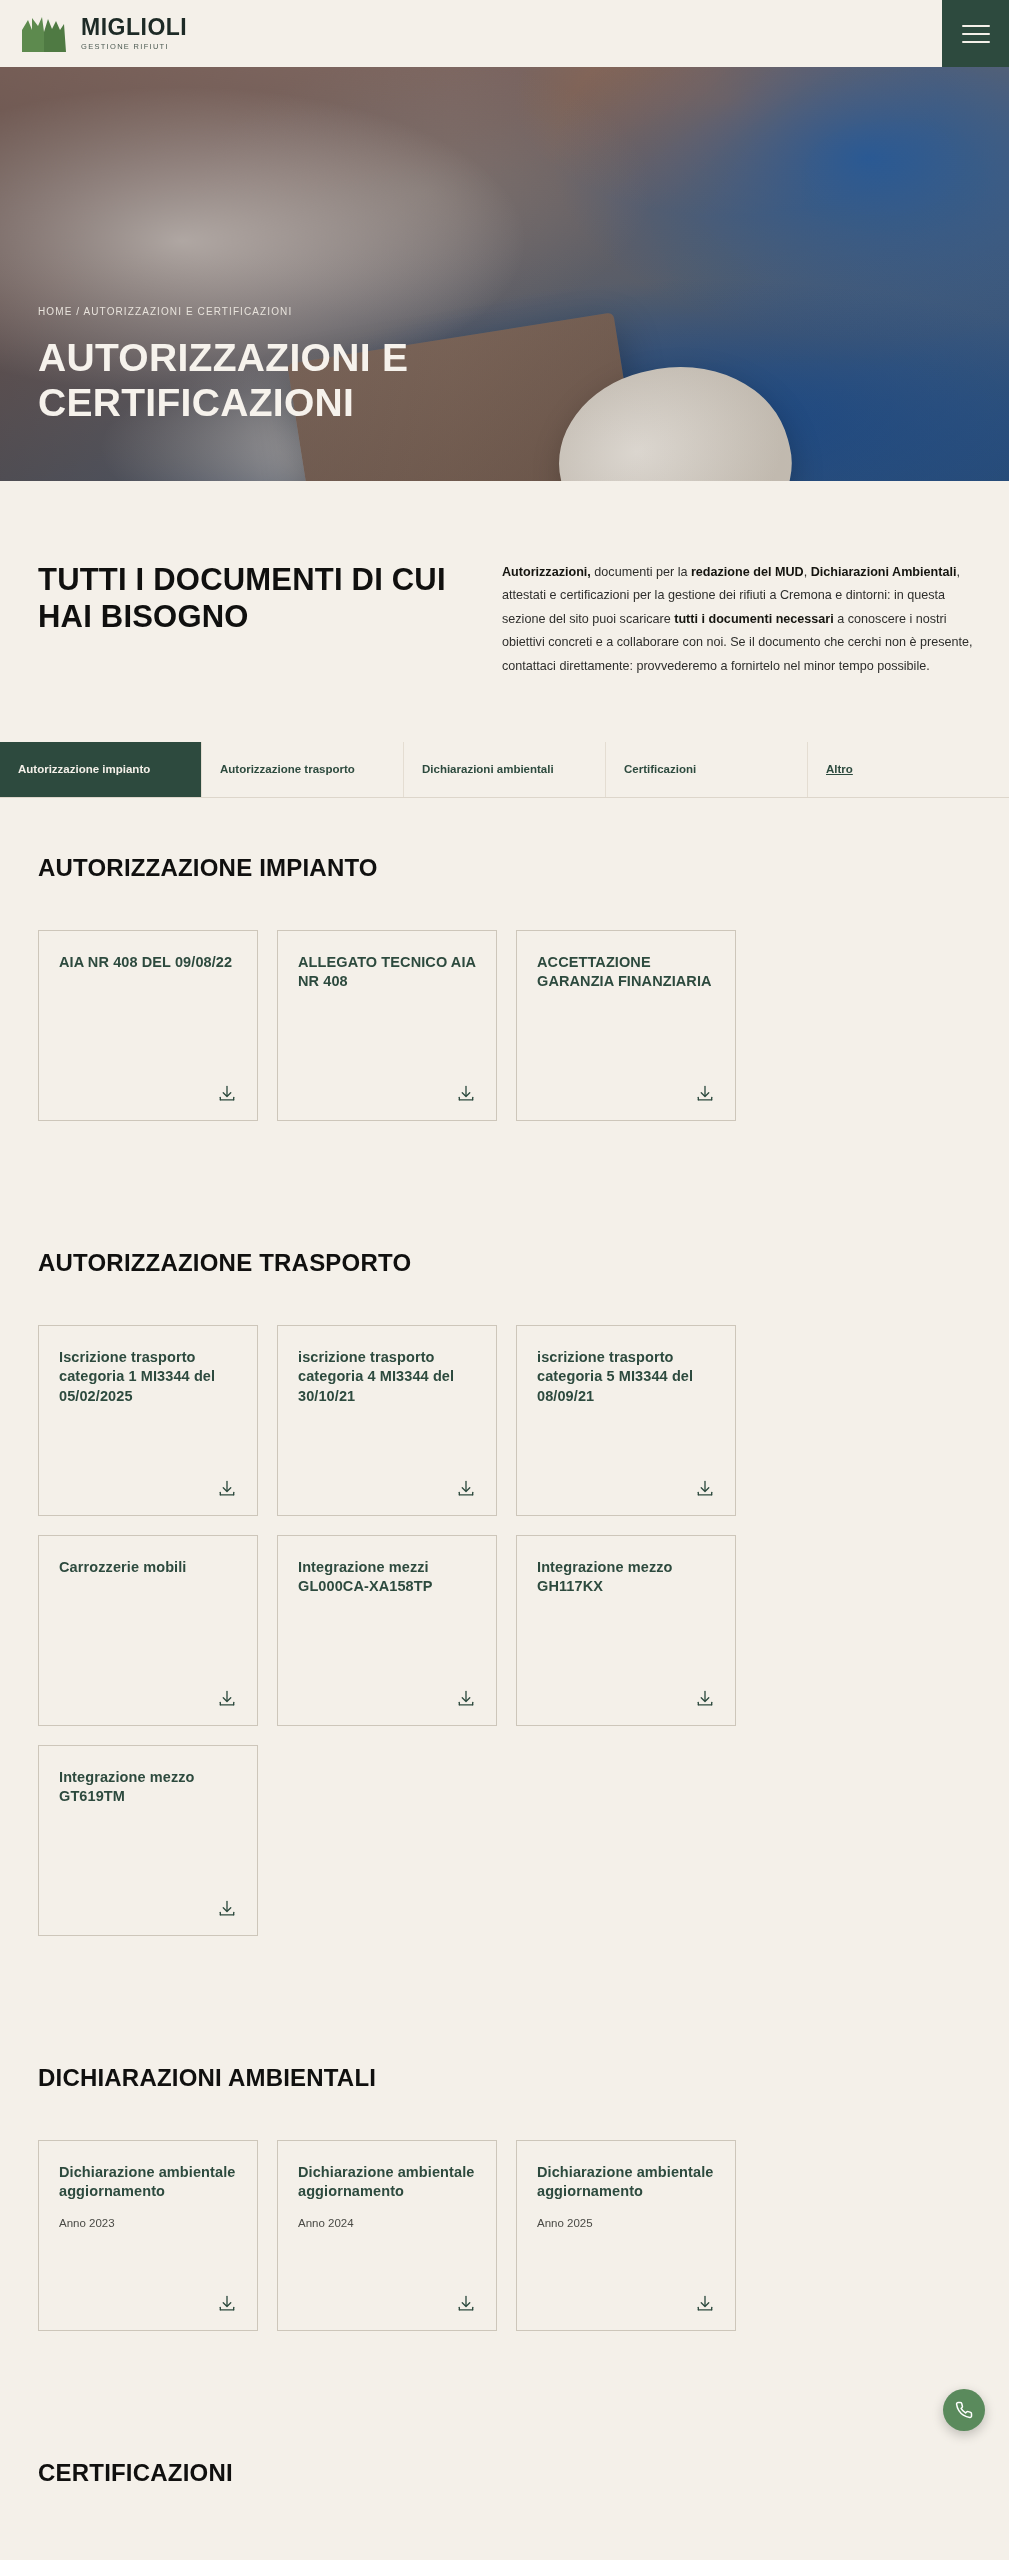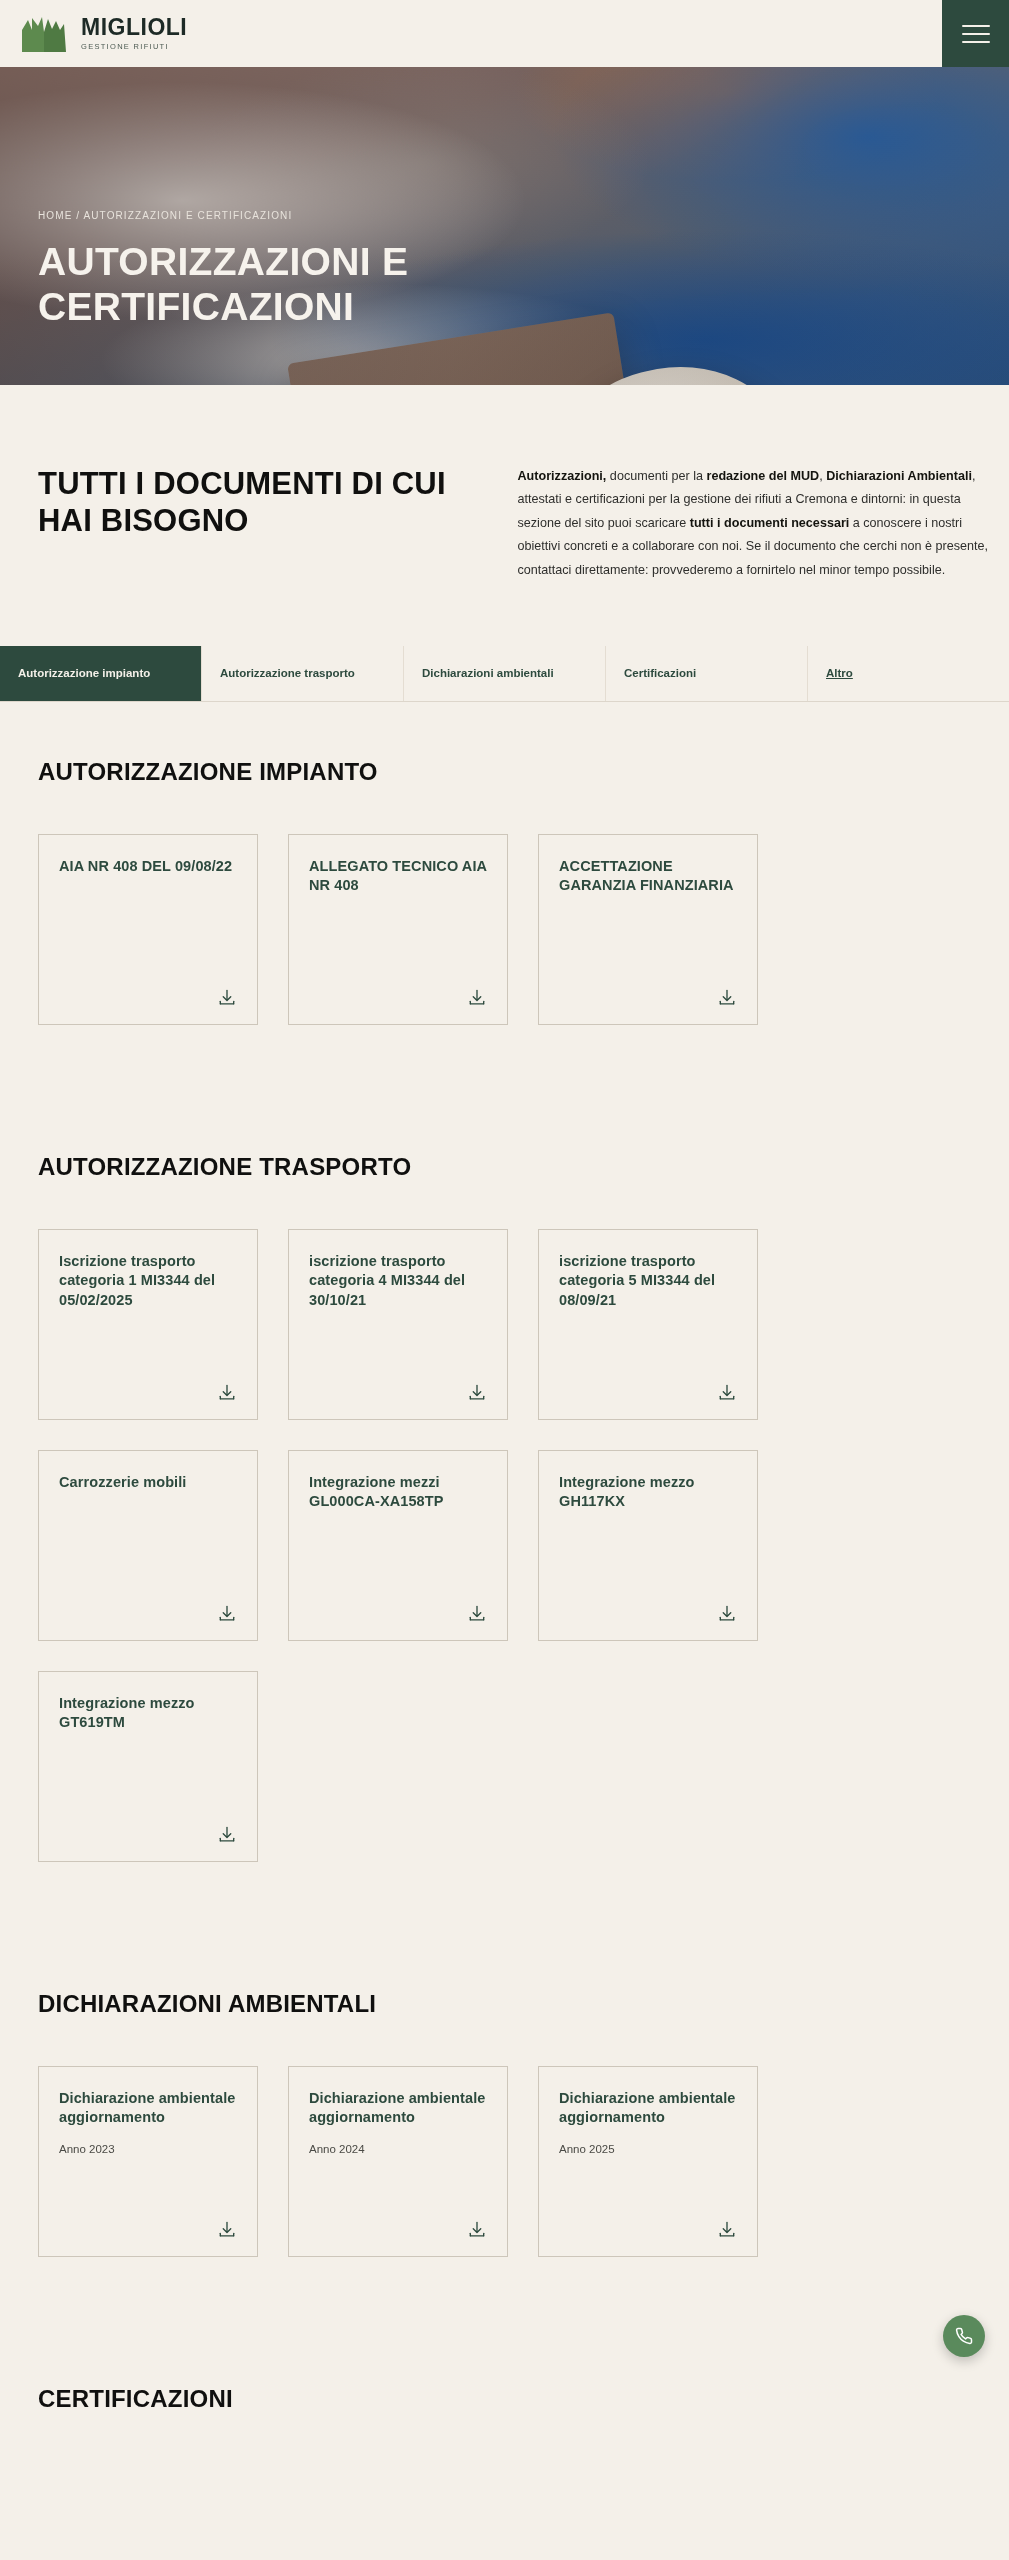--- a/index.html
+++ b/index.html
@@ -30,21 +30,21 @@
   }
   .burger {
     width:67px; height:67px; background:#2d4a3e;
     display:flex; flex-direction:column; align-items:center; justify-content:center;
     gap:6px; cursor:pointer;
   }
   .burger span { display:block; width:28px; height:2px; background:#f4f0e9; border-radius:1px; }
 
   
   .hero {
-    position:relative; height:318px; overflow:hidden;
+    position:relative; height:414px; overflow:hidden;
     display:flex; align-items:flex-end;
   }
   .hero-photo {
     position:absolute; inset:0;
     background:
       radial-gradient(ellipse 55% 60% at 18% 42%, rgba(238,232,226,.85), rgba(238,232,226,0) 62%),
       radial-gradient(ellipse 32% 46% at 42% 30%, rgba(150,140,133,.55), rgba(150,140,133,0) 70%),
       radial-gradient(ellipse 46% 64% at 86% 22%, rgba(34,92,160,.85), rgba(34,92,160,0) 68%),
       radial-gradient(ellipse 30% 40% at 72% 8%, rgba(196,118,62,.55), rgba(196,118,62,0) 70%),
       radial-gradient(ellipse 60% 48% at 70% 86%, rgba(26,74,136,.9), rgba(26,74,136,0) 72%),
@@ -71,21 +71,21 @@
     text-transform:uppercase; margin-bottom:18px;
   }
   .breadcrumb a { color:#e8e3dc; text-decoration:none; }
   .hero-title {
     color:#f6f2ec; font-size:39px; font-weight:bold; line-height:1.16;
     letter-spacing:.3px; max-width:620px; text-transform:uppercase;
   }
 
   
   .intro {
-    background:#f4f0e9; display:flex; gap:40px;
+    background:#f4f0e9; display:flex; gap:24px;
     padding:80px 0 64px 38px;
   }
   .intro-left { width:440px; }
   .intro-heading {
     font-size:31px; font-weight:bold; color:#10100f; line-height:1.2;
     letter-spacing:.2px; text-transform:uppercase;
   }
   .intro-right { width:492px; padding-right:12px; }
   .intro-copy {
     font-size:12.6px; line-height:1.86; color:#2e2e2c;
@@ -106,21 +106,21 @@
   }
   .tab:last-child { border-right:none;text-decoration:underline; }
   .tab.active { background:#2d4a3e; color:#f4f0e9; }
 
   
   .section { padding:56px 0 10px 38px; }
   .section-title {
     font-size:24px; font-weight:bold; color:#10100f; letter-spacing:.2px;
     text-transform:uppercase; margin-bottom:48px;
   }
-  .card-grid { display:flex; flex-wrap:wrap; gap:30px; padding-right:42px; }
+  .card-grid { display:flex; flex-wrap:wrap; gap:19px; padding-right:42px; }
   .doc-card {
     width:220px; min-height:191px;
     border:1px solid #cdc6ba; background:#f4f0e9;
     padding:22px 20px 16px 20px;
     display:flex; flex-direction:column; cursor:pointer;
     position:relative;
   }
   .doc-title {
     font-size:14.5px; font-weight:bold; color:#2d4a3e; line-height:1.33;
     letter-spacing:.1px;

